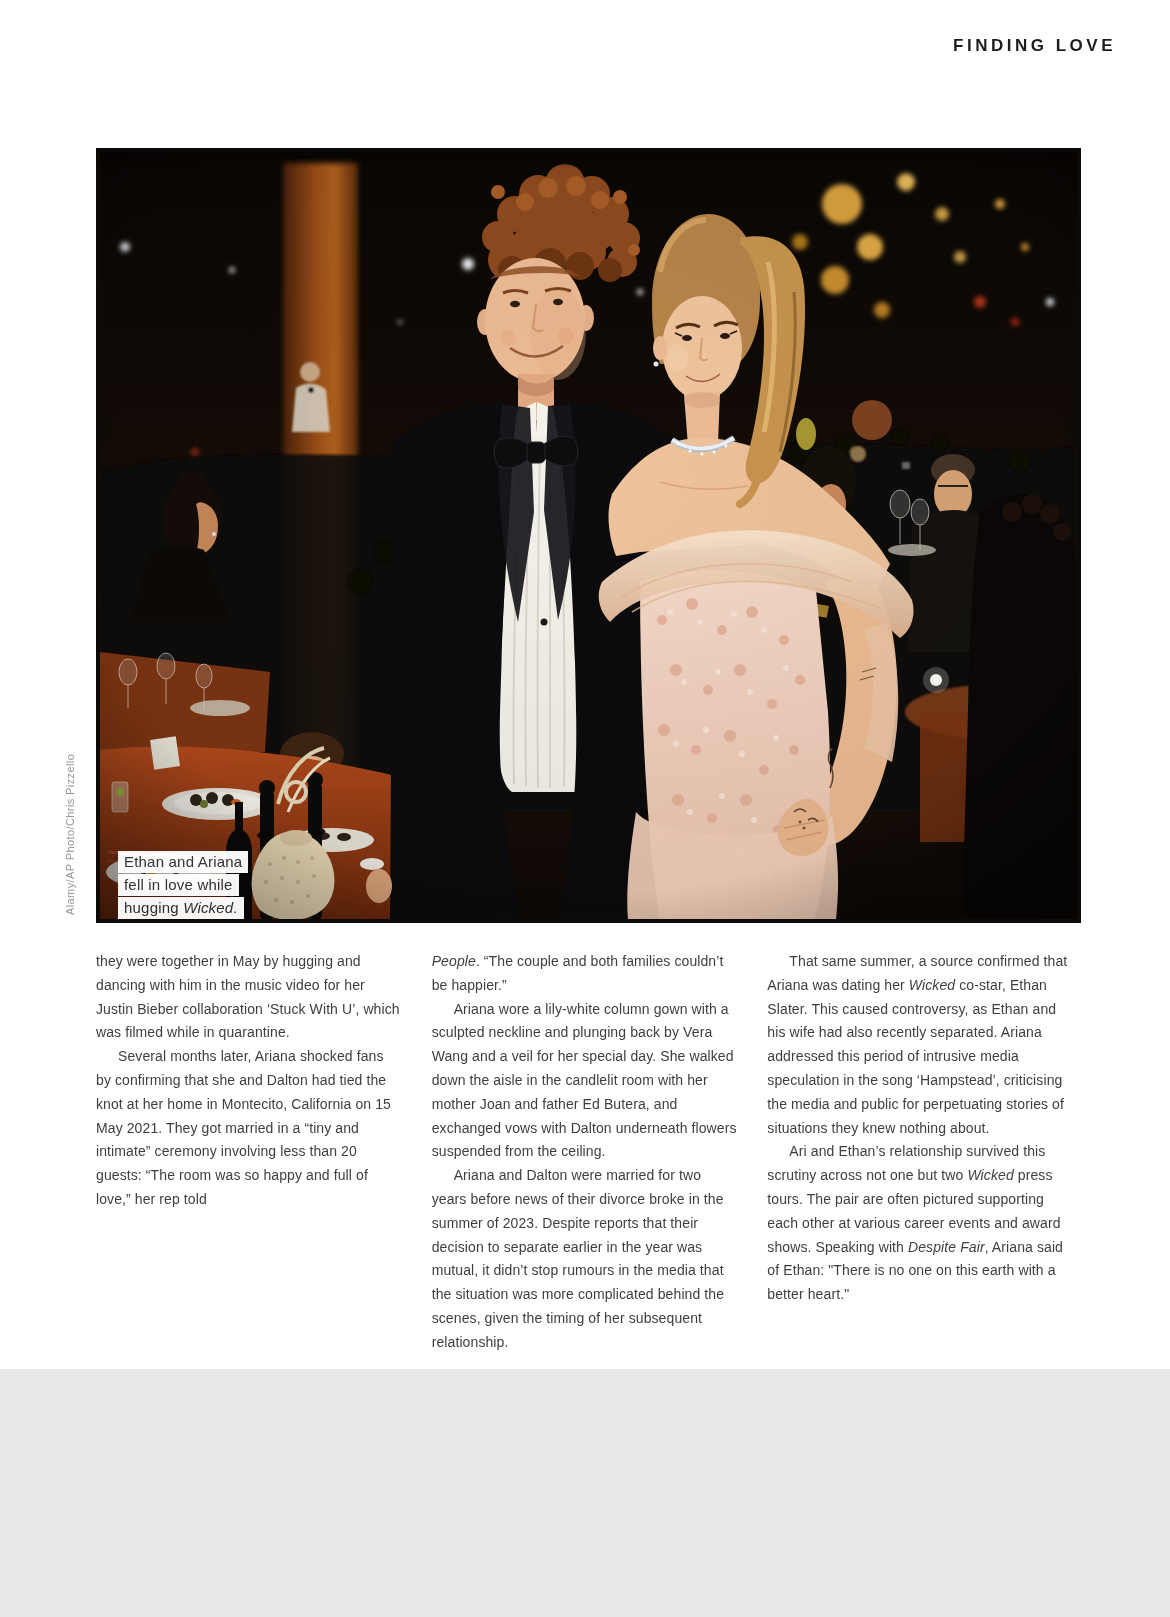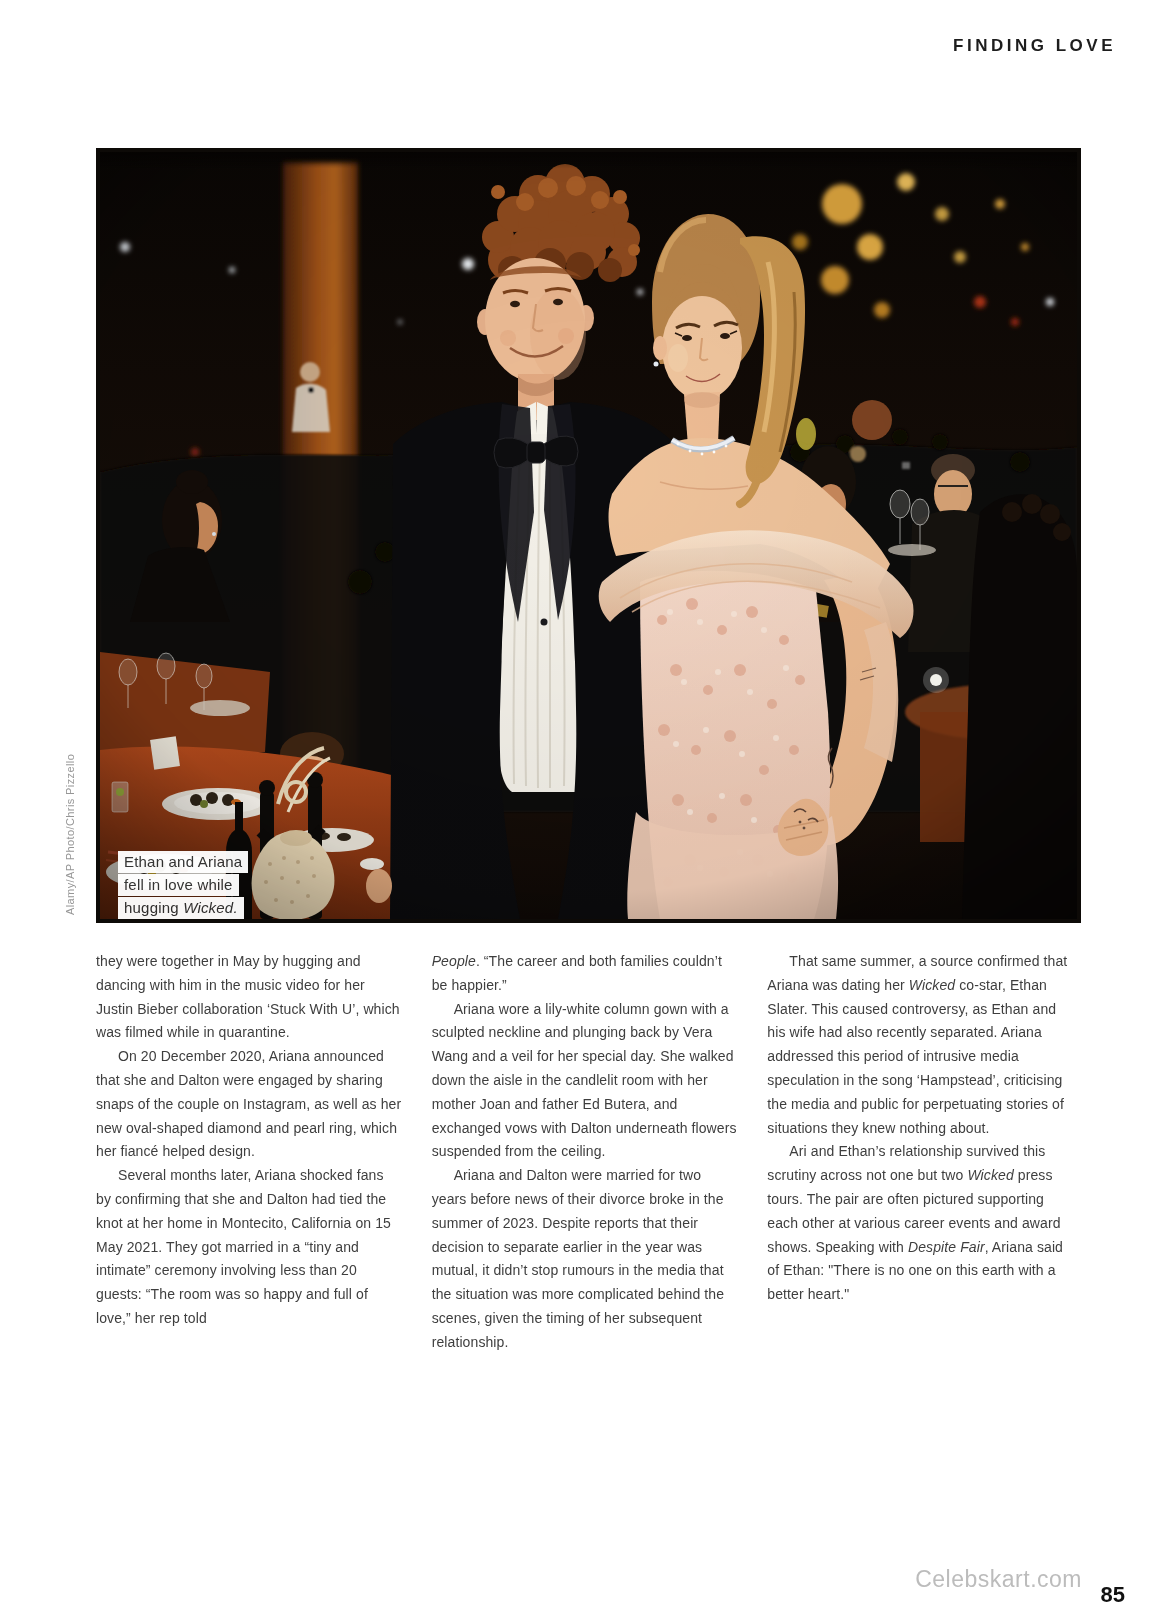--- a/index.html
+++ b/index.html
@@ -1,17 +1,17 @@
 <!DOCTYPE html>
 <html style="--page_bg: #ffffff; --body_text: #3e3e3e; --heading_text: #1d1d1d; --credit_text: #969696; --watermark_text: #bcbcbc; --caption_text: #303030; --caption_bg: #ffffff; --tablecloth_accent: #a8451b; --gown_accent: #f2d4c4; --tux_black: #0b0b0d;"><head>
 <meta charset="utf-8">
 <style>
   html,body{margin:0;padding:0;background:#e8e8e8;}
   .canvas{
-    position:relative;width:1170px;height:1617px;margin:0 auto;
+    position:relative;width:1170px;height:1369px;margin:0 auto;
     background:var(--page_bg,#fff);
     font-family:"Liberation Sans",sans-serif;overflow:hidden;
   }
   .section-header{
     position:absolute;top:36px;right:54px;
     font-size:17px;font-weight:bold;letter-spacing:3.5px;
     color:var(--heading_text,#1d1d1d);
   }
   .photo-wrap{
     position:absolute;left:96px;top:148px;width:977px;height:767px;
@@ -499,25 +499,24 @@
           <em>Wicked.</em>
         </div>
       </div>
   </figure>
 
   <div class="photo-credit">Alamy/AP Photo/Chris Pizzello</div>
 
   <div class="article" id="article">
       <div class="col">
         <p class="para"><span>they were together in May by hugging and dancing with him in the music video for her Justin Bieber collaboration ‘Stuck With U’, which was filmed while in quarantine.</span></p>
-        <p class="para indent"><span>On 20 December 2020, Ariana announced that she and Dalton were engaged by sharing snaps of the couple on Instagram, as well as her new oval-shaped diamond and pearl ring, which her fiancé helped design.</span></p>
         <p class="para indent"><span>Several months later, Ariana shocked fans by confirming that she and Dalton had tied the knot at her home in Montecito, California on 15 May 2021. They got married in a “tiny and intimate” ceremony involving less than 20 guests: “The room was so happy and full of love,” her rep told</span></p>
       </div>
       <div class="col">
-        <p class="para"><em>People</em><span>. “The career and both families couldn’t be happier.”</span></p>
+        <p class="para"><em>People</em><span>. “The couple and both families couldn’t be happier.”</span></p>
         <p class="para indent"><span>Ariana wore a lily-white column gown with a sculpted neckline and plunging back by Vera Wang and a veil for her special day. She walked down the aisle in the candlelit room with her mother Joan and father Ed Butera, and exchanged vows with Dalton underneath flowers suspended from the ceiling.</span></p>
         <p class="para indent"><span>Ariana and Dalton were married for two years before news of their divorce broke in the summer of 2023. Despite reports that their decision to separate earlier in the year was mutual, it didn’t stop rumours in the media that the situation was more complicated behind the scenes, given the timing of her subsequent relationship.</span></p>
       </div>
       <div class="col">
         <p class="para indent"><span>That same summer, a source confirmed that Ariana was dating her </span><em>Wicked</em><span> co-star, Ethan Slater. This caused controversy, as Ethan and his wife had also recently separated. Ariana addressed this period of intrusive media speculation in the song ‘Hampstead’, criticising the media and public for perpetuating stories of situations they knew nothing about.</span></p>
         <p class="para indent"><span>Ari and Ethan’s relationship survived this scrutiny across not one but two </span><em>Wicked</em><span> press tours. The pair are often pictured supporting each other at various career events and award shows. Speaking with </span><em>Despite Fair</em><span>, Ariana said of Ethan: "There is no one on this earth with a better heart."</span></p>
       </div>
     </div>
 
   <div class="watermark">Celebskart.com</div>

